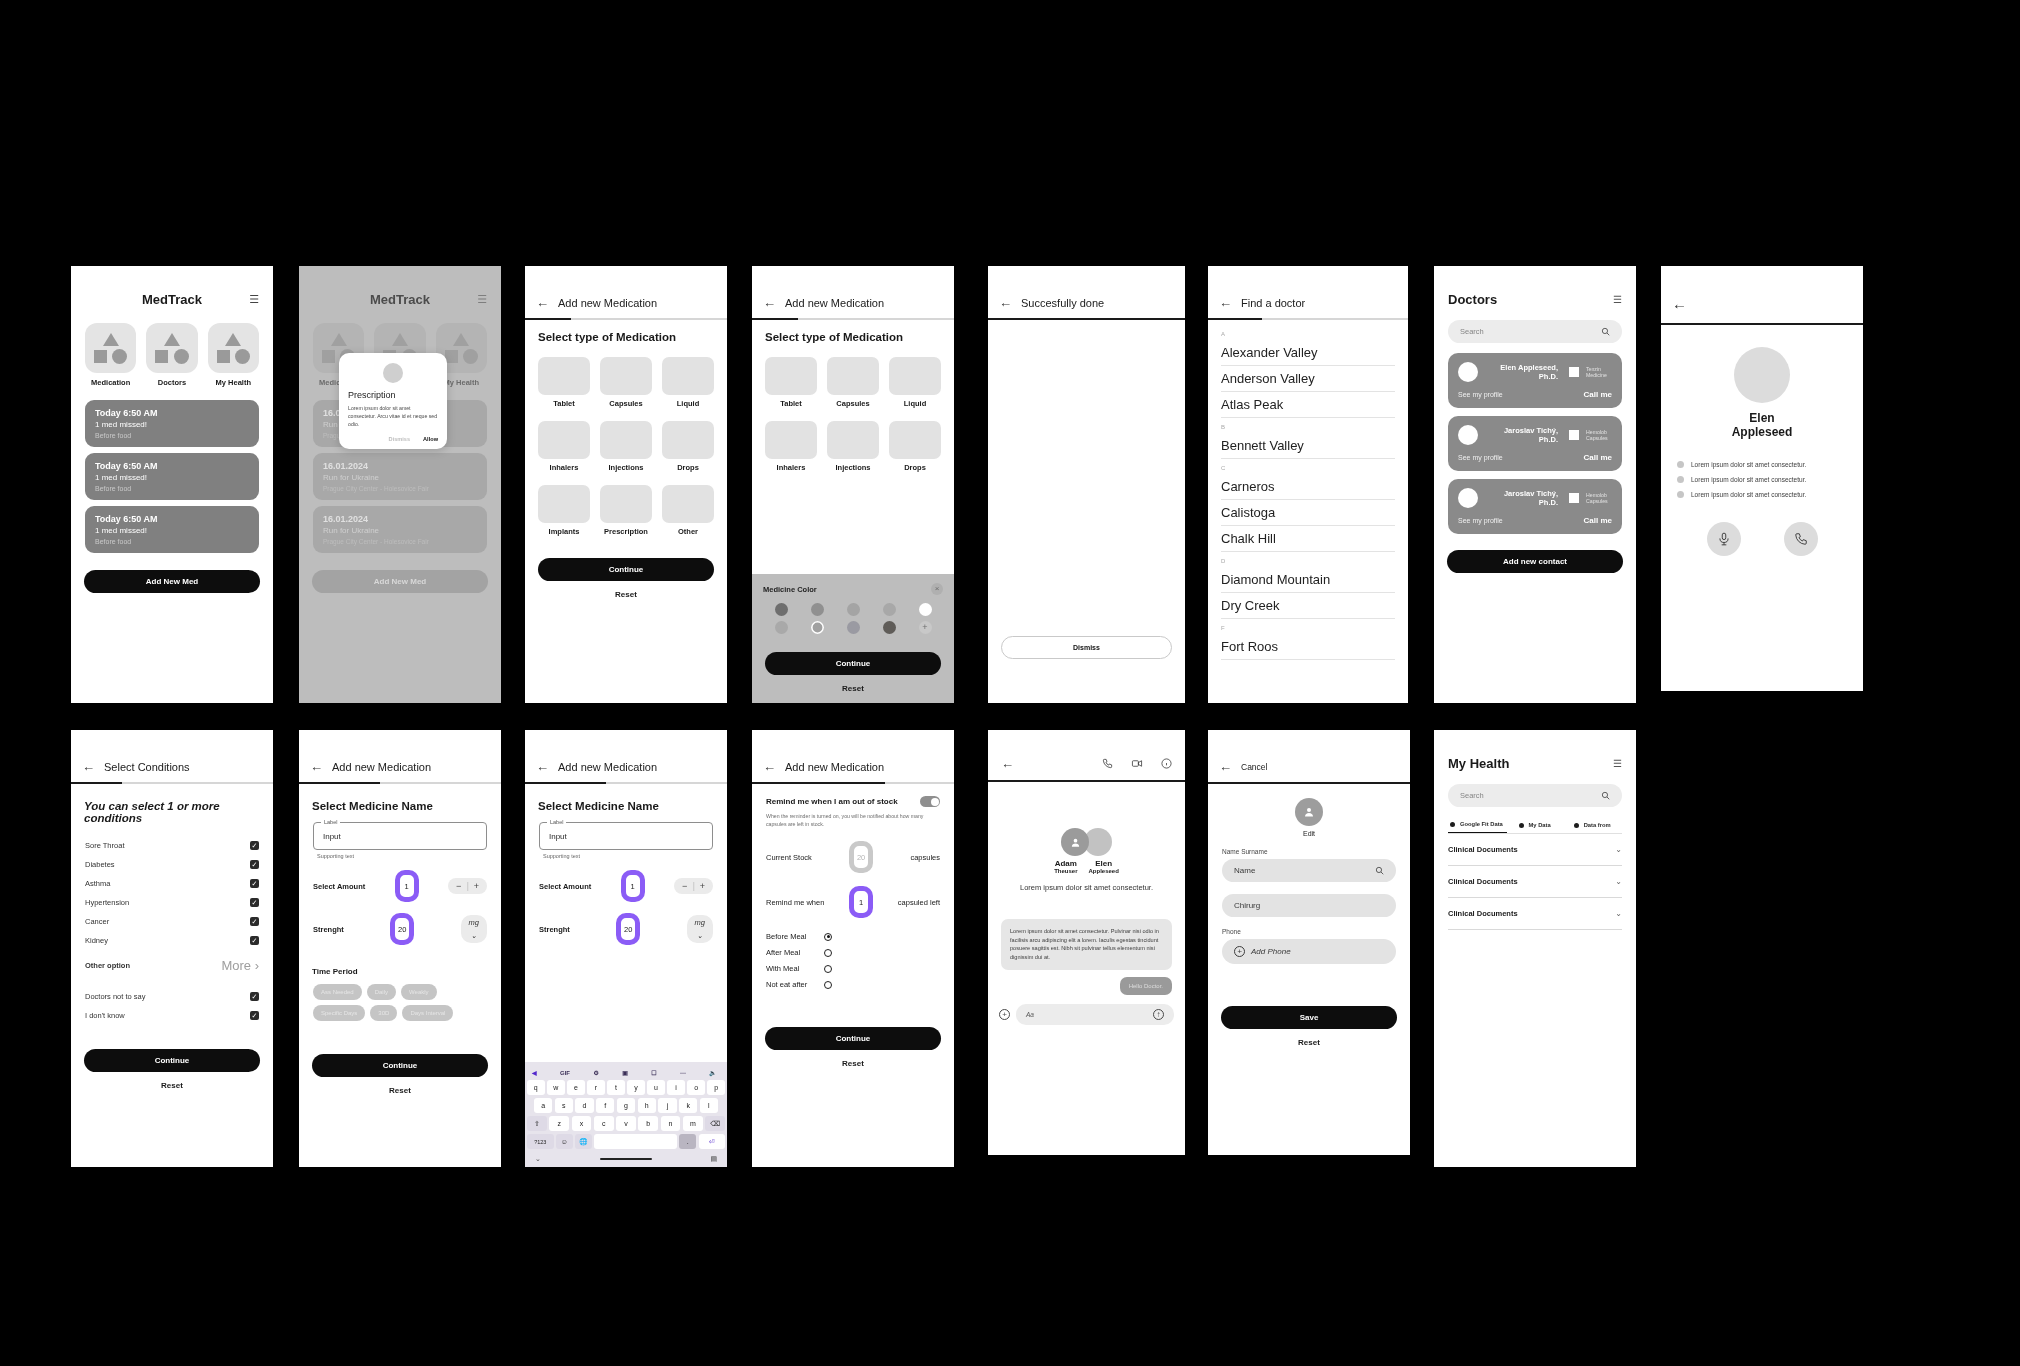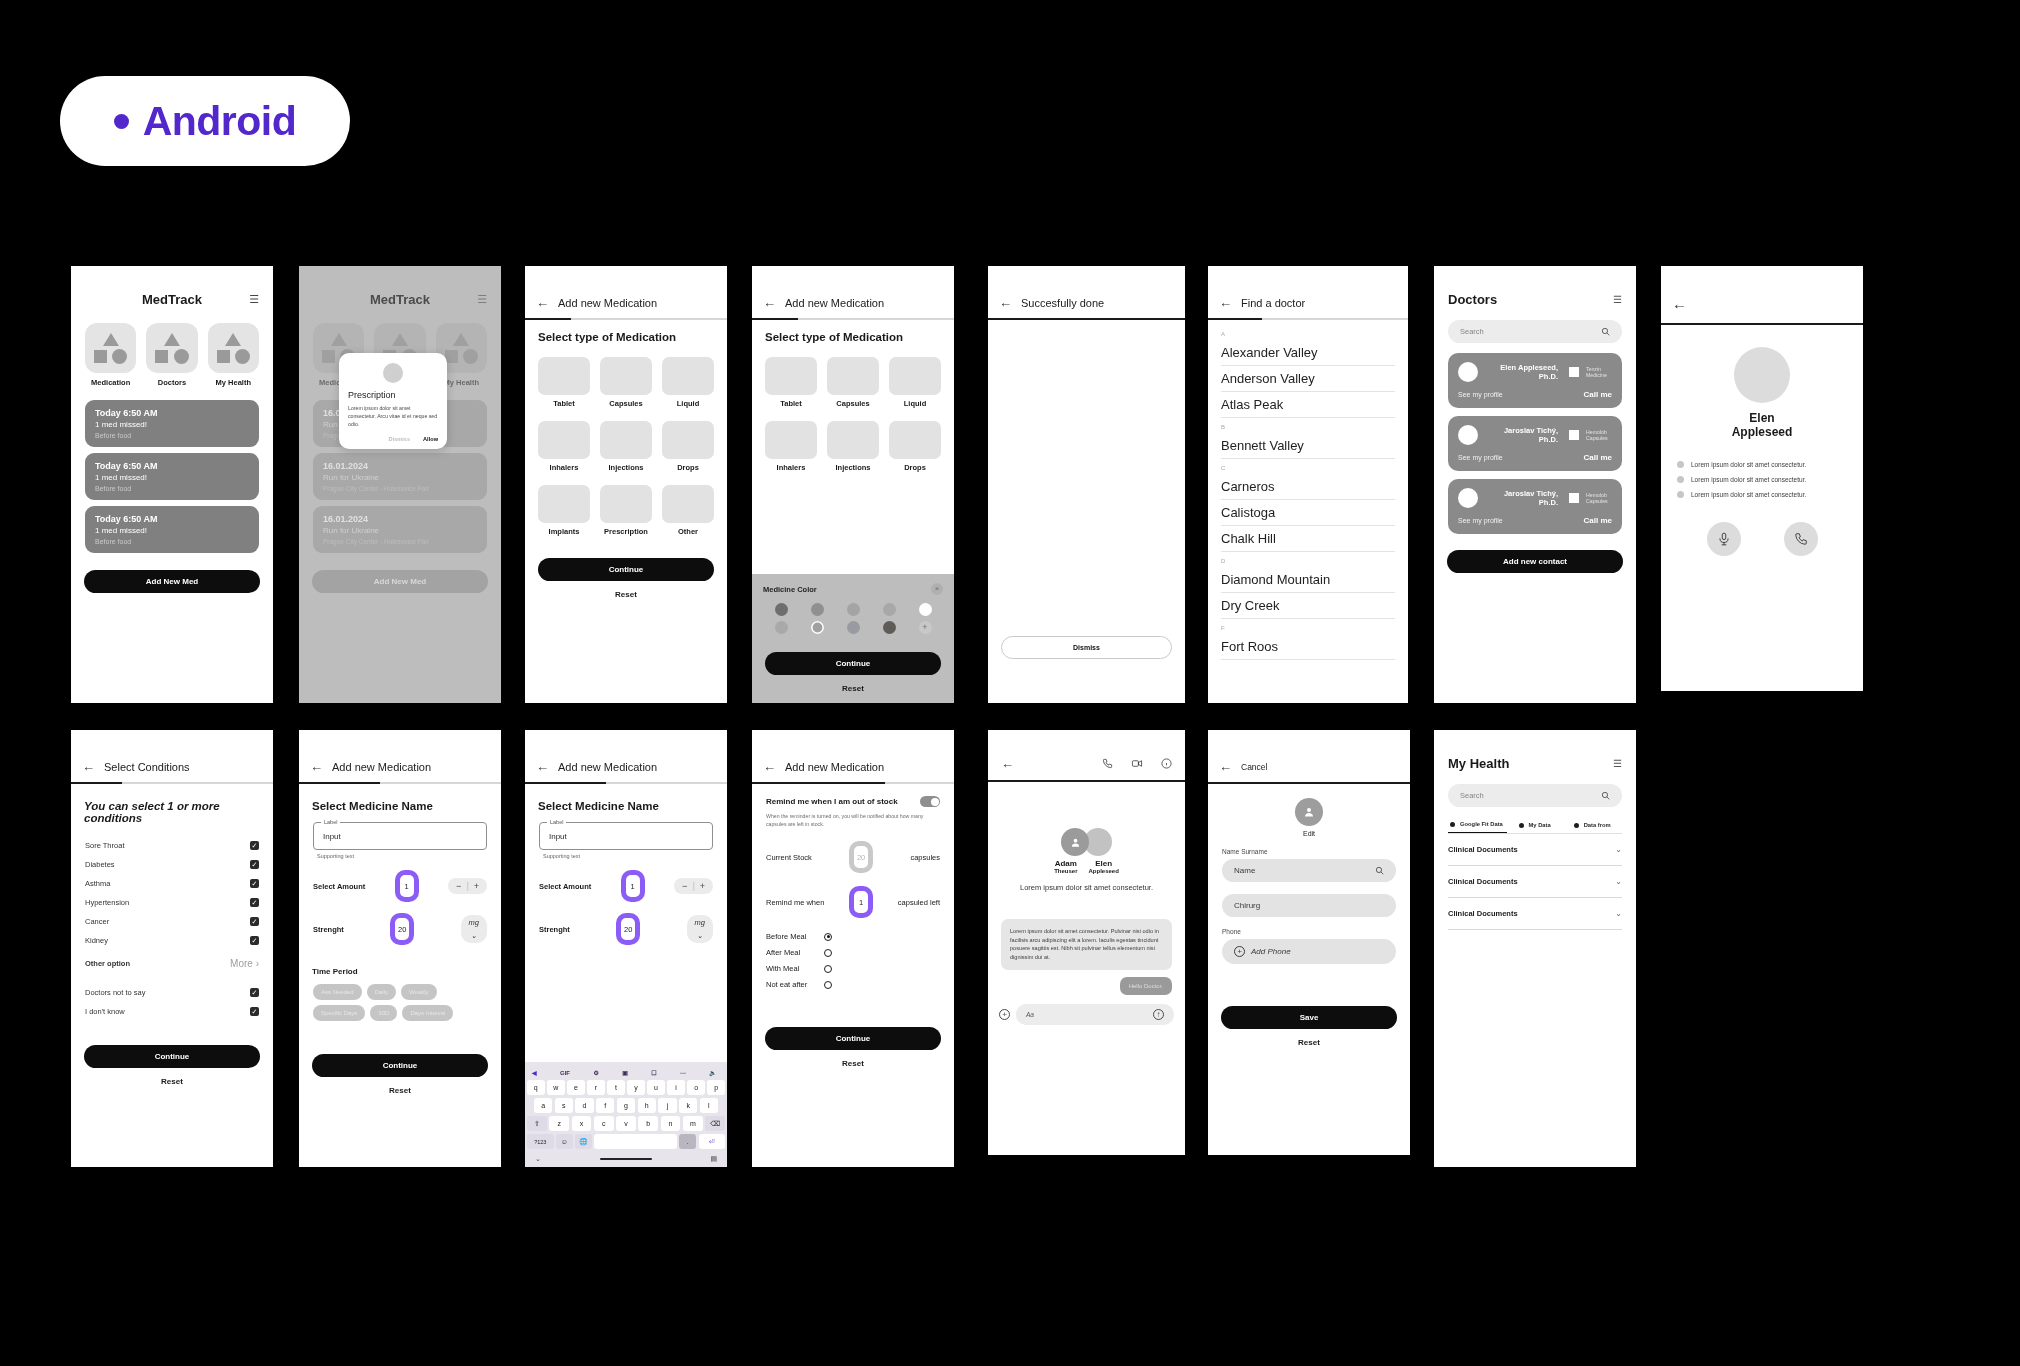--- a/index.html
+++ b/index.html
@@ -135,21 +135,21 @@
   .callbtns { display:flex; justify-content: space-around; padding: 24px 24px 0 24px; }
   .callbtns .cb { width: 34px; height: 34px; border-radius:50%; background:#dcdcdc;
       display:flex; align-items:center; justify-content:center; }
 
   
   .cond { padding: 12px 14px 0 14px; }
   .cond .crow { display:flex; align-items:center; justify-content:space-between; padding: 5px 0; }
   .cond .cl { font-size: 7.5px; color:#333; }
   .cbx { width: 9px; height: 9px; border-radius: 2px; background:#2b2b2b; color:#fff;
       font-size: 7px; text-align:center; line-height: 9px; }
-  .cond .more { font-size: 10px; color:#9e9e9e; }
+  .cond .more { font-size: 13px; color:#9e9e9e; }
 
   
   .field { margin: 10px 14px 0 14px; border:1px solid #8e8e8e; border-radius: 4px; position:relative; padding: 9px 9px 8px 9px; }
   .field .flab { position:absolute; top:-4px; left: 7px; background:#fff; padding: 0 3px; font-size: 5.5px; color:#555; }
   .field .fval { font-size: 8px; color:#2a2a2a; }
   .support { font-size: 5.5px; color:#666; margin: 3px 0 0 18px; }
   .frow { display:flex; align-items:center; justify-content:space-between; margin: 11px 14px 0 14px; }
   .frow .fl { font-size: 7.5px; font-weight: bold; }
   .pillnum { width: 24px; height: 32px; border:5px solid #8b5cf6; border-radius: 10px;
       font-size: 7.5px; display:flex; align-items:center; justify-content:center; }
@@ -229,24 +229,20 @@
       margin: 0 14px; padding: 11px 0; border-bottom: 1px solid #d9d9d9; }
   .mh-row .t { font-size: 7.5px; font-weight: bold; }
   .mh-row .c { font-size: 8px; color:#666; }
   svg { display:block; }
 </style>
 </head>
 <body>
 
 <div class="stage">
 
-  <div class="badge">
-    <span class="dot"></span>
-    <span class="txt">Android</span>
-  </div>
 
   <div class="phone" style="left:71px; top:266px; width:202px; height:437px;">
     <div class="mt-head">
       <div class="ttl">MedTrack</div>
       <div class="menu">☰</div>
     </div>
     <div class="mt-cards">
       <div class="mt-card">
         <div class="ic">
             <i class="tri"></i>

